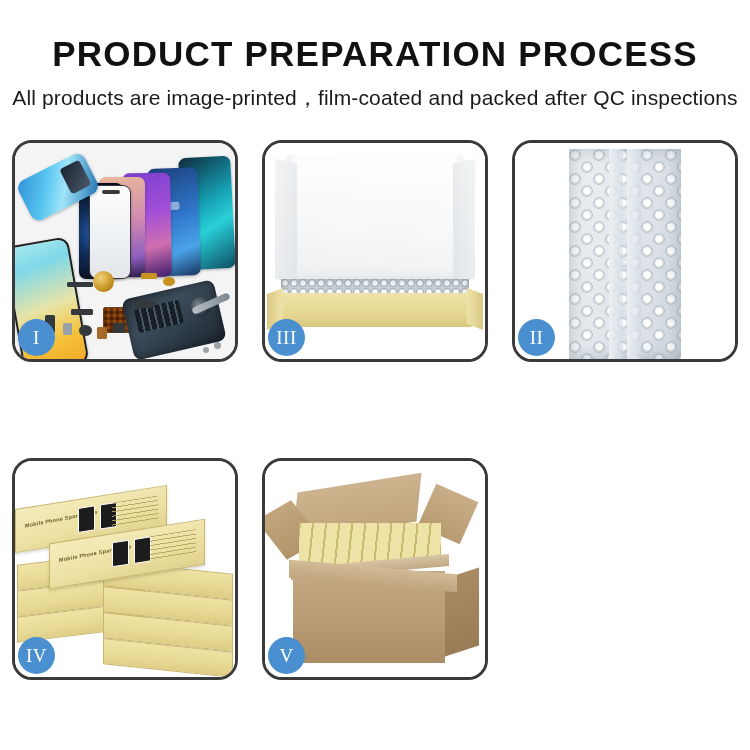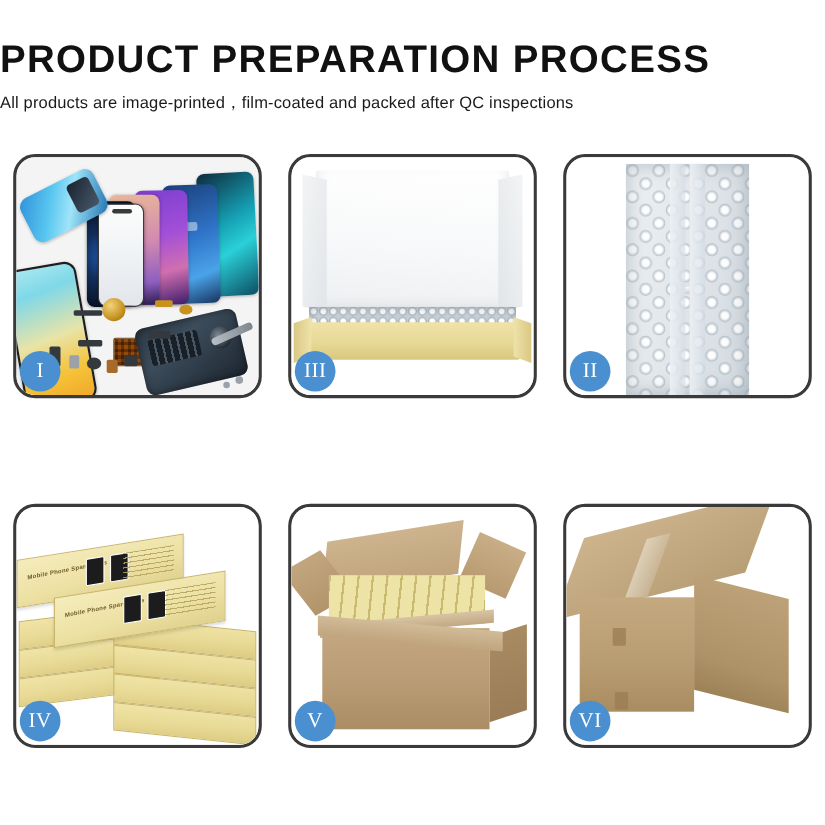--- a/index.html
+++ b/index.html
@@ -13,34 +13,34 @@
   }
 
   .page {
     position: relative;
     width: 750px;
     height: 750px;
     background: #ffffff;
   }
 
   
-  .header { position: absolute; top: 36px; left: 0; width: 750px; }
+  .header { position: absolute; top: 36px; left: 0; width: 750px; text-align: center; }
 
   .title {
     font-size: 35px;
     font-weight: 700;
     letter-spacing: 1.2px;
     color: #111111;
     line-height: 1.05;
     white-space: nowrap;
   }
 
   .subtitle {
     margin-top: 11px;
-    font-size: 15px;
+    font-size: 21px;
     font-weight: 400;
     color: #1a1a1a;
     letter-spacing: 0.15px;
     white-space: nowrap;
   }
 
   
   .grid {
     position: absolute;
     top: 140px;
@@ -488,26 +488,15 @@
         <div class="flap-right"></div>
         <div class="carton-inner"></div>
         <div class="carton-rim"></div>
         <div class="carton-body"></div>
         <div class="carton-side"></div>
         <div class="flap-front"></div>
       </div>
       <div class="badge">V</div>
     </div>
 
-    <div class="panel">
-      <div class="panel-inner p6">
-        <div class="sealed-top"></div>
-        <div class="sealed-tape"></div>
-        <div class="sealed-front"></div>
-        <div class="sealed-right"></div>
-        <div class="tape-patch tp-1"></div>
-        <div class="tape-patch tp-2"></div>
-      </div>
-      <div class="badge">VI</div>
-    </div>
 
   </div>
 </div>
 
 </body></html>

